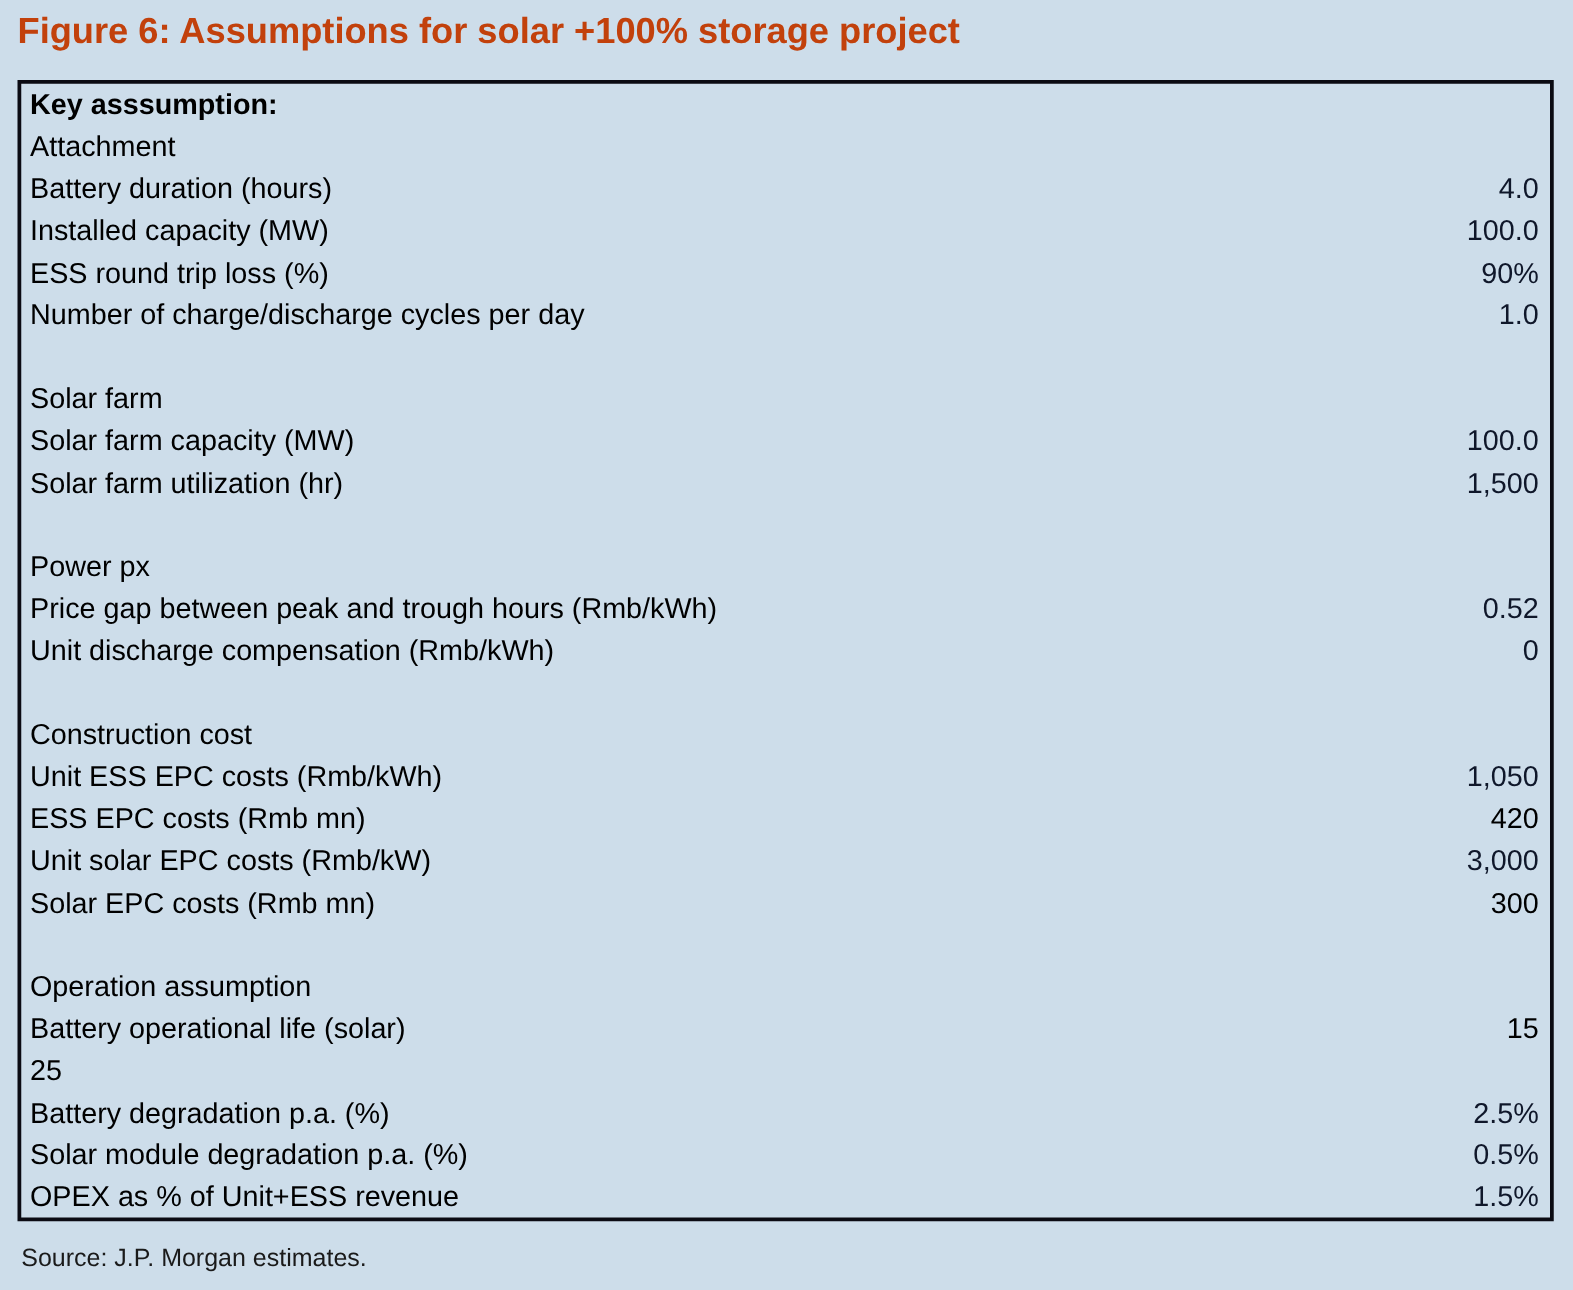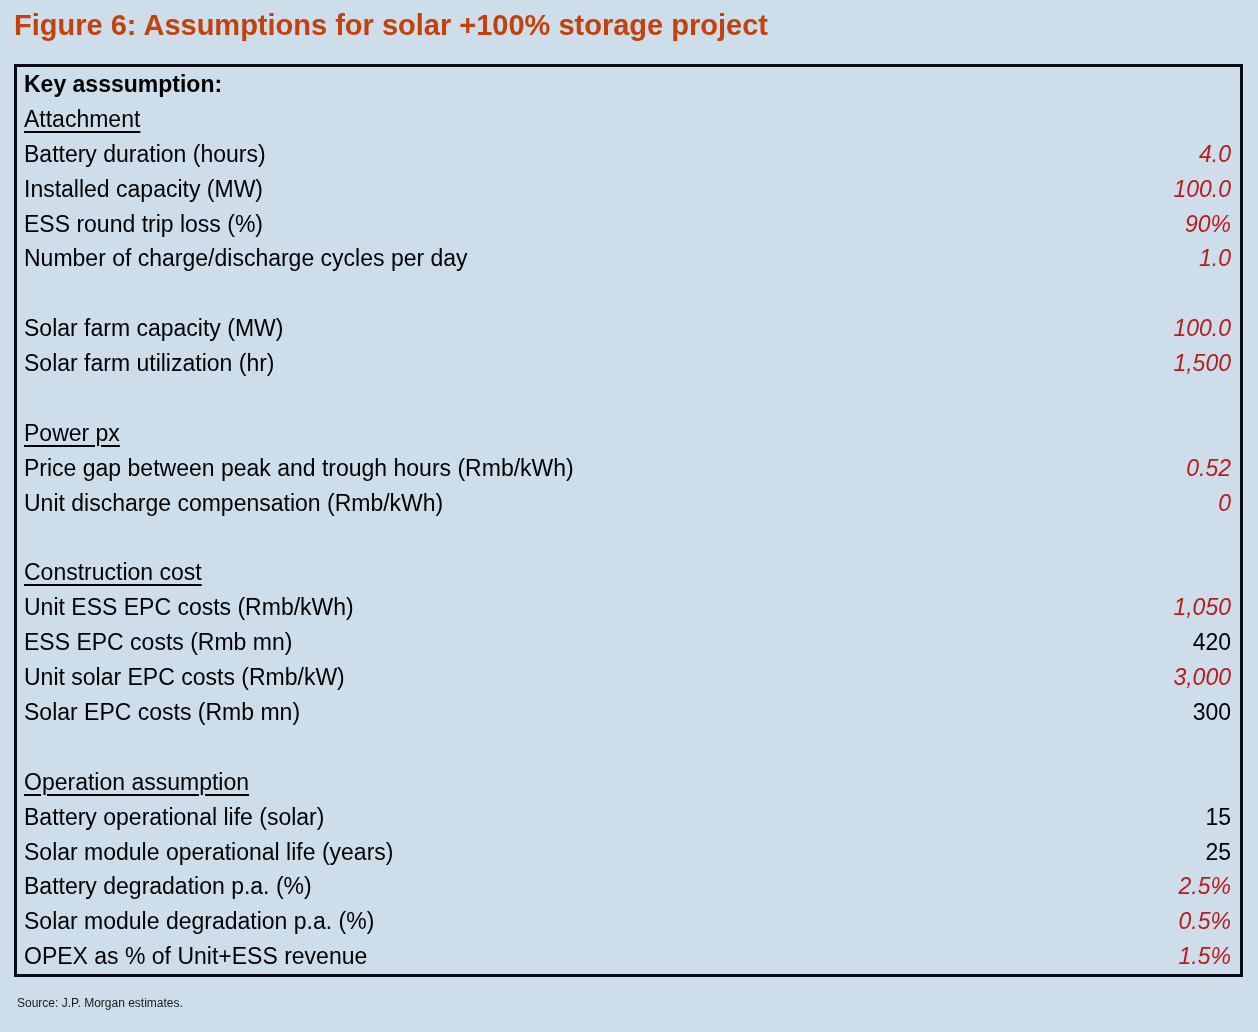--- a/index.html
+++ b/index.html
@@ -47,37 +47,35 @@
     line-height: 1;
     min-height: 0;
   }
   .row .label {
     white-space: nowrap;
   }
   .row.bold .label {
     font-weight: bold;
   }
   .row.section .label {
-    text-decoration: underline;
     text-underline-offset: 4px;
     text-decoration-thickness: 2px;
   }
   .row .value {
     text-align: right;
     white-space: nowrap;
   }
   .row .value.red {
-    color: #b91c1c;
-    font-style: italic;
+    color: #0f172a;
   }
   .source-note {
     position: absolute;
     left: 17px;
     top: 996px;
-    font-size: 12px;
+    font-size: 20px;
     color: #1a1a1a;
     white-space: nowrap;
   }
 </style>
 </head>
 <body>
 
 <div class="figure-title">Figure 6: Assumptions for solar +100% storage project</div>
 
 <div class="assumptions-table">
@@ -100,20 +98,24 @@
     <div class="row">
       <span class="label">ESS round trip loss (%)</span>
       <span class="value red">90%</span>
     </div>
     <div class="row">
       <span class="label">Number of charge/discharge cycles per day</span>
       <span class="value red">1.0</span>
     </div>
     <div class="row blank">
       <span class="label">&nbsp;</span>
+      <span class="value"></span>
+    </div>
+    <div class="row section">
+      <span class="label">Solar farm</span>
       <span class="value"></span>
     </div>
     <div class="row">
       <span class="label">Solar farm capacity (MW)</span>
       <span class="value red">100.0</span>
     </div>
     <div class="row">
       <span class="label">Solar farm utilization (hr)</span>
       <span class="value red">1,500</span>
     </div>
@@ -163,21 +165,20 @@
     </div>
     <div class="row section">
       <span class="label">Operation assumption</span>
       <span class="value"></span>
     </div>
     <div class="row">
       <span class="label">Battery operational life (solar)</span>
       <span class="value">15</span>
     </div>
     <div class="row">
-      <span class="label">Solar module operational life (years)</span>
       <span class="value">25</span>
     </div>
     <div class="row">
       <span class="label">Battery degradation p.a. (%)</span>
       <span class="value red">2.5%</span>
     </div>
     <div class="row">
       <span class="label">Solar module degradation p.a. (%)</span>
       <span class="value red">0.5%</span>
     </div>

